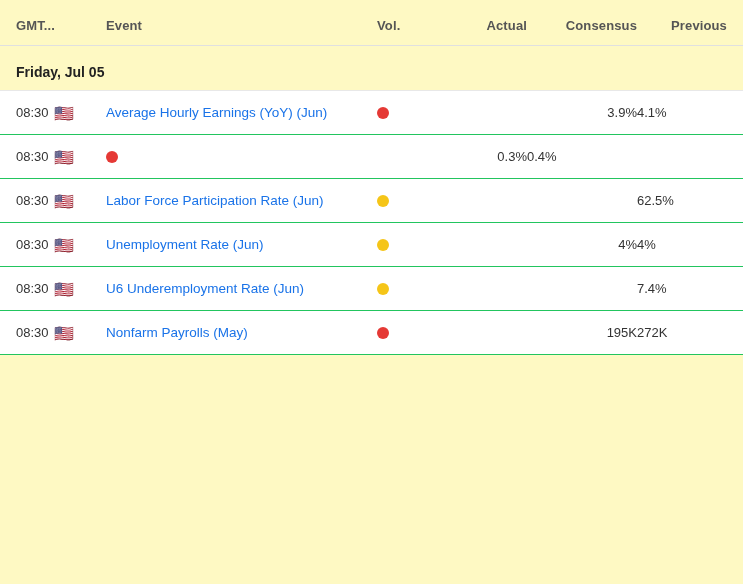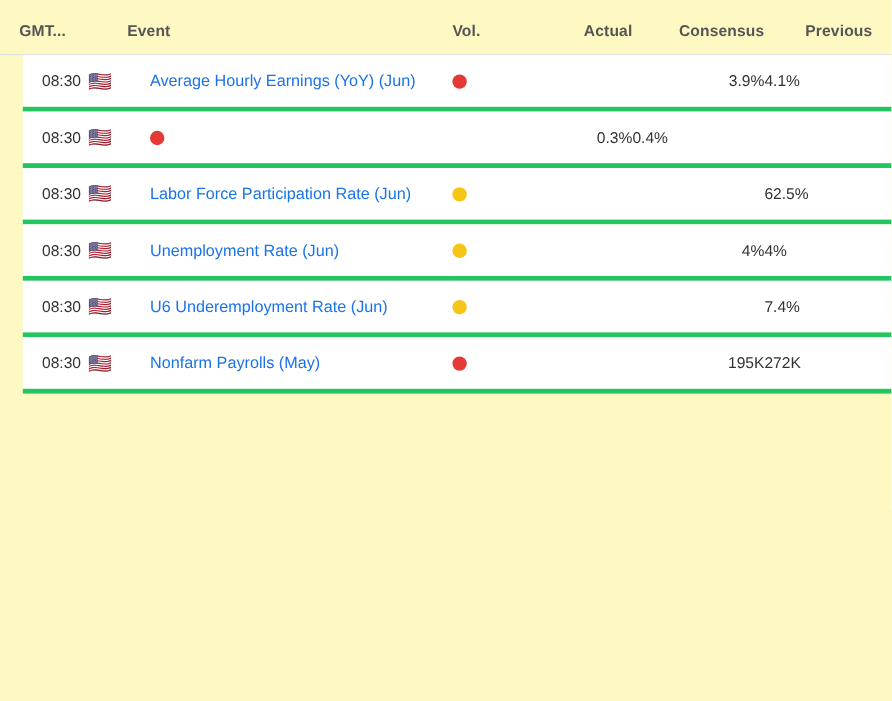--- a/index.html
+++ b/index.html
@@ -35,24 +35,23 @@
       padding: 18px 16px 10px 16px;
       font-size: 14px;
       font-weight: 700;
       color: #222;
       border-bottom: 1px solid #e8e8e8;
     }
     .data-row {
       display: grid;
       grid-template-columns: 90px 1fr 60px 90px 110px 90px;
       padding: 14px 16px;
-      border-bottom: 4px solid #22c55e;
+      border-bottom: 1px solid #22c55e;
       align-items: center;
       background: #fff;
-      margin-left: 19px;
     }
     .time-cell {
       font-size: 13px;
       color: #333;
       font-weight: 500;
       display: flex;
       align-items: center;
       gap: 6px;
     }
     .flag {
@@ -104,20 +103,21 @@
 
   <div class="header-row">
     <div class="header-cell">GMT...</div>
     <div class="header-cell">Event</div>
     <div class="header-cell">Vol.</div>
     <div class="header-cell right">Actual</div>
     <div class="header-cell right">Consensus</div>
     <div class="header-cell right">Previous</div>
   </div>
 
+  <div class="section-header">Friday, Jul 05</div>
 
   <div class="data-row">
     <div class="time-cell">
       <span>08:30</span>
       <span class="flag">🇺🇸</span>
     </div>
     <div class="event-cell">Average Hourly Earnings (YoY) (Jun)</div>
     <div class="vol-cell">
       <span class="dot dot-red"></span>
     </div>

